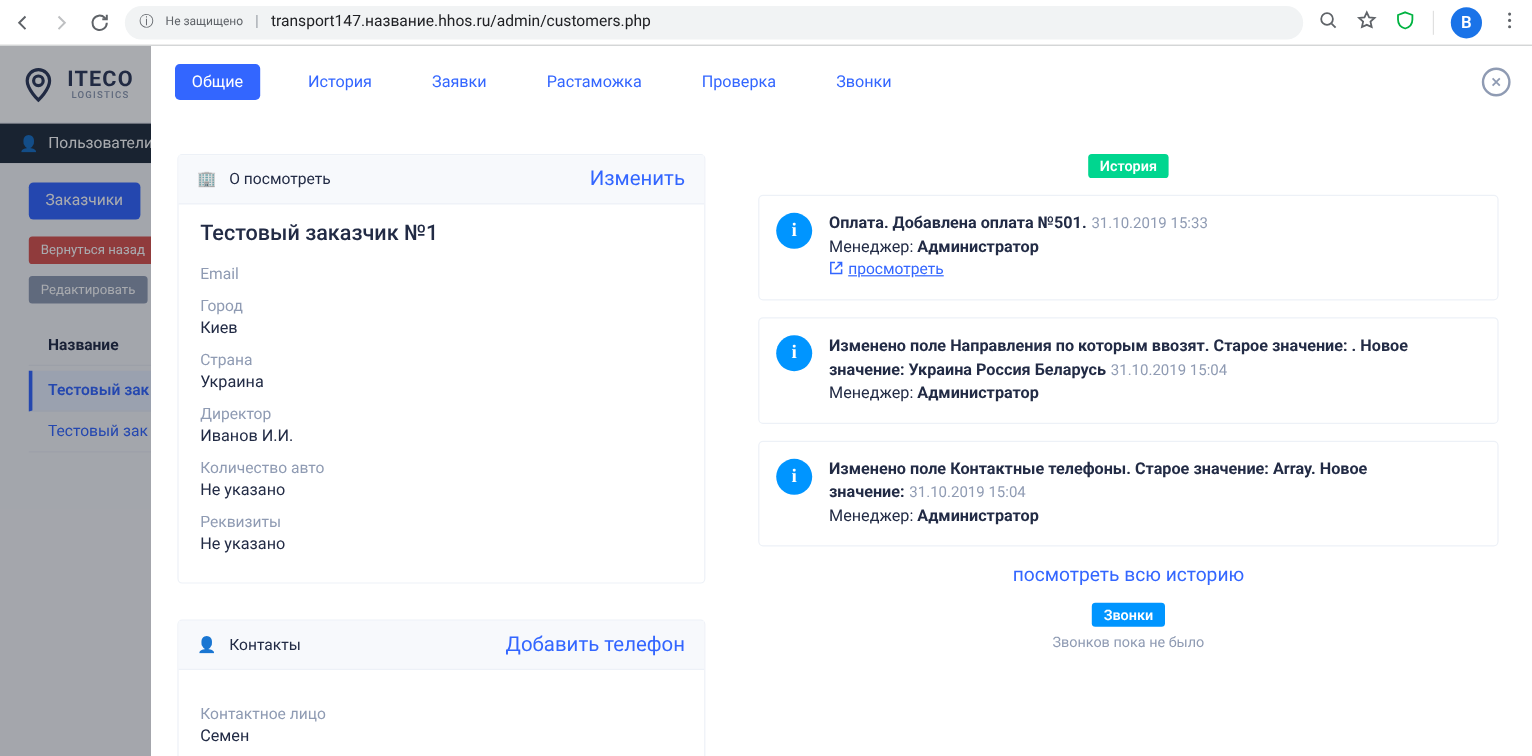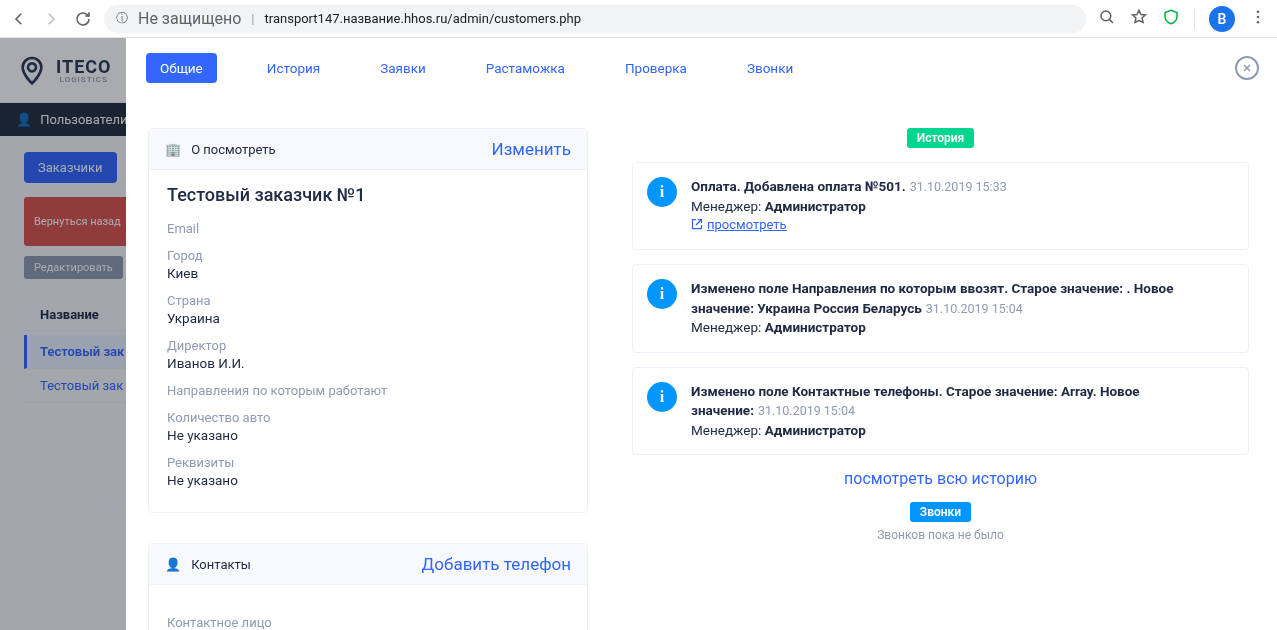--- a/index.html
+++ b/index.html
@@ -3,48 +3,48 @@
 <meta charset="utf-8">
 <style>
   * { box-sizing: border-box; }
   html, body { margin:0; padding:0; font-family: -apple-system, BlinkMacSystemFont, "Segoe UI", Roboto, Arial, sans-serif; font-size:13px; color:#333; background:#fff; }
   
   .chrome { height:38px; display:flex; align-items:center; padding:0 10px; border-bottom:1px solid #e0e0e0; gap:12px; }
   .chrome .nav-icons { display:flex; gap:14px; color:#5f6368; }
   .chrome .nav-icons span { display:inline-flex; width:18px; height:18px; align-items:center; justify-content:center; cursor:pointer; }
   .chrome .urlbar { flex:1; height:28px; background:#f1f3f4; border-radius:14px; display:flex; align-items:center; padding:0 12px; color:#5f6368; gap:10px; }
   .chrome .urlbar .lock { color:#5f6368; font-size:12px; }
-  .chrome .urlbar .not-secure { color:#5f6368; font-size:16px; }
+  .chrome .urlbar .not-secure { color:#5f6368; font-size:10px; }
   .chrome .urlbar .sep { color:#9aa0a6; }
   .chrome .urlbar .url { color:#202124; font-size:13px; }
   .chrome .right-icons { display:flex; align-items:center; gap:14px; color:#5f6368; }
   .chrome .avatar-b { width:26px; height:26px; border-radius:50%; background:#1a73e8; color:#fff; display:flex; align-items:center; justify-content:center; font-weight:600; font-size:14px; }
   .chrome .vsep { width:1px; height:20px; background:#e0e0e0; }
   .chrome svg { width:18px; height:18px; }
   
   .bg-app { position:relative; height:592px; background:#f6f7fb; }
   .bg-topbar { height:65px; background:#fff; border-bottom:1px solid #eceef5; display:flex; align-items:center; padding:0 16px; }
   .bg-logo { display:flex; align-items:center; gap:8px; color:#2e3a59; font-weight:700; letter-spacing:1px; font-size:18px;text-align:center; }
   .bg-logo .sub { font-size:8px; letter-spacing:1px; font-weight:500; color:#8f9bb3; margin-top:-2px; }
   .bg-userbar { height:33px; background:#222f3e; color:#fff; display:flex; align-items:center; padding:0 16px; font-size:13px; }
   .bg-userbar .icon { margin-right:8px; opacity:.9; }
   .bg-tabs { background:#f6f7fb; padding:16px 0 0 24px; display:flex; gap:12px; }
   .bg-tabs .tab { background:#3366ff; color:#fff; border-radius:4px; padding:8px 14px; font-size:13px; }
   .bg-buttons { padding:14px 0 10px 24px; display:flex; gap:8px; }
-  .btn-red { background:#d9534f; color:#fff; font-size:11px; padding:18px 10px; border-radius:3px; }
+  .btn-red { background:#d9534f; color:#fff; font-size:11px; padding:5px 10px; border-radius:3px; }
   .btn-grey { background:#8f9bb3; color:#fff; font-size:11px; padding:5px 10px; border-radius:3px; }
   .bg-table { padding:10px 0 0 24px; font-size:13px; }
   .bg-table .th { font-weight:700; color:#222b45; padding:8px 16px; border-bottom:1px solid #eceef5; }
   .bg-table .row { padding:9px 16px; border-bottom:1px solid #eceef5; }
   .bg-table .row.sel { background:#e8f0ff; color:#3366ff; font-weight:600; border-left:3px solid #3366ff; padding-left:13px; }
   .bg-table .row.link { color:#3366ff; }
   
   .backdrop { position:absolute; inset:0; background:rgba(10,15,25,0.35); }
   .modal { position:absolute; left:126px; top:0; right:0; bottom:0; background:#fff; overflow:auto; }
-  .modal-tabs { height:60px; display:flex; align-items:center; padding:0 20px; gap:40px; border-bottom:1px solid #fff; }
+  .modal-tabs { height:60px; display:flex; align-items:center; padding:0 20px; gap:30px; border-bottom:1px solid #fff; }
   .modal-tabs .mtab { color:#3366ff; font-size:13.5px; cursor:pointer; padding:6px 10px; border-radius:4px; }
   .modal-tabs .mtab.active { background:#3366ff; color:#fff; padding:7px 14px; }
   .close-x { position:absolute; right:18px; top:18px; width:24px; height:24px; border:2px solid #8f9bb3; border-radius:50%; display:flex; align-items:center; justify-content:center; color:#8f9bb3; cursor:pointer; }
   .close-x svg { width:12px; height:12px; }
   .modal-body { display:flex; gap:30px; padding:30px 22px 10px 22px; }
   .col-left { width:440px; }
   .col-right { flex:1; padding:0 6px 0 14px; }
   .card { border:1px solid #edf1f7; border-radius:4px; margin-bottom:30px; }
   .card-head { background:#f7f9fc; border-bottom:1px solid #edf1f7; padding:10px 16px; display:flex; align-items:center; color:#222b45; font-size:13px; }
   .card-head .icn { margin-right:10px; color:#8f9bb3; }
@@ -189,23 +189,20 @@
             </div>
             <div class="fld">
               <div class="lab">Страна</div>
               <div class="val">Украина</div>
             </div>
             <div class="fld">
               <div class="lab">Директор</div>
               <div class="val">Иванов И.И.</div>
             </div>
             <div class="fld">
-                <div class="lab">Направления по которым работают</div>
-              </div>
-            <div class="fld">
               <div class="lab">Количество авто</div>
               <div class="val">Не указано</div>
             </div>
             <div class="fld">
               <div class="lab">Реквизиты</div>
               <div class="val">Не указано</div>
             </div>
           </div>
         </div>
 

